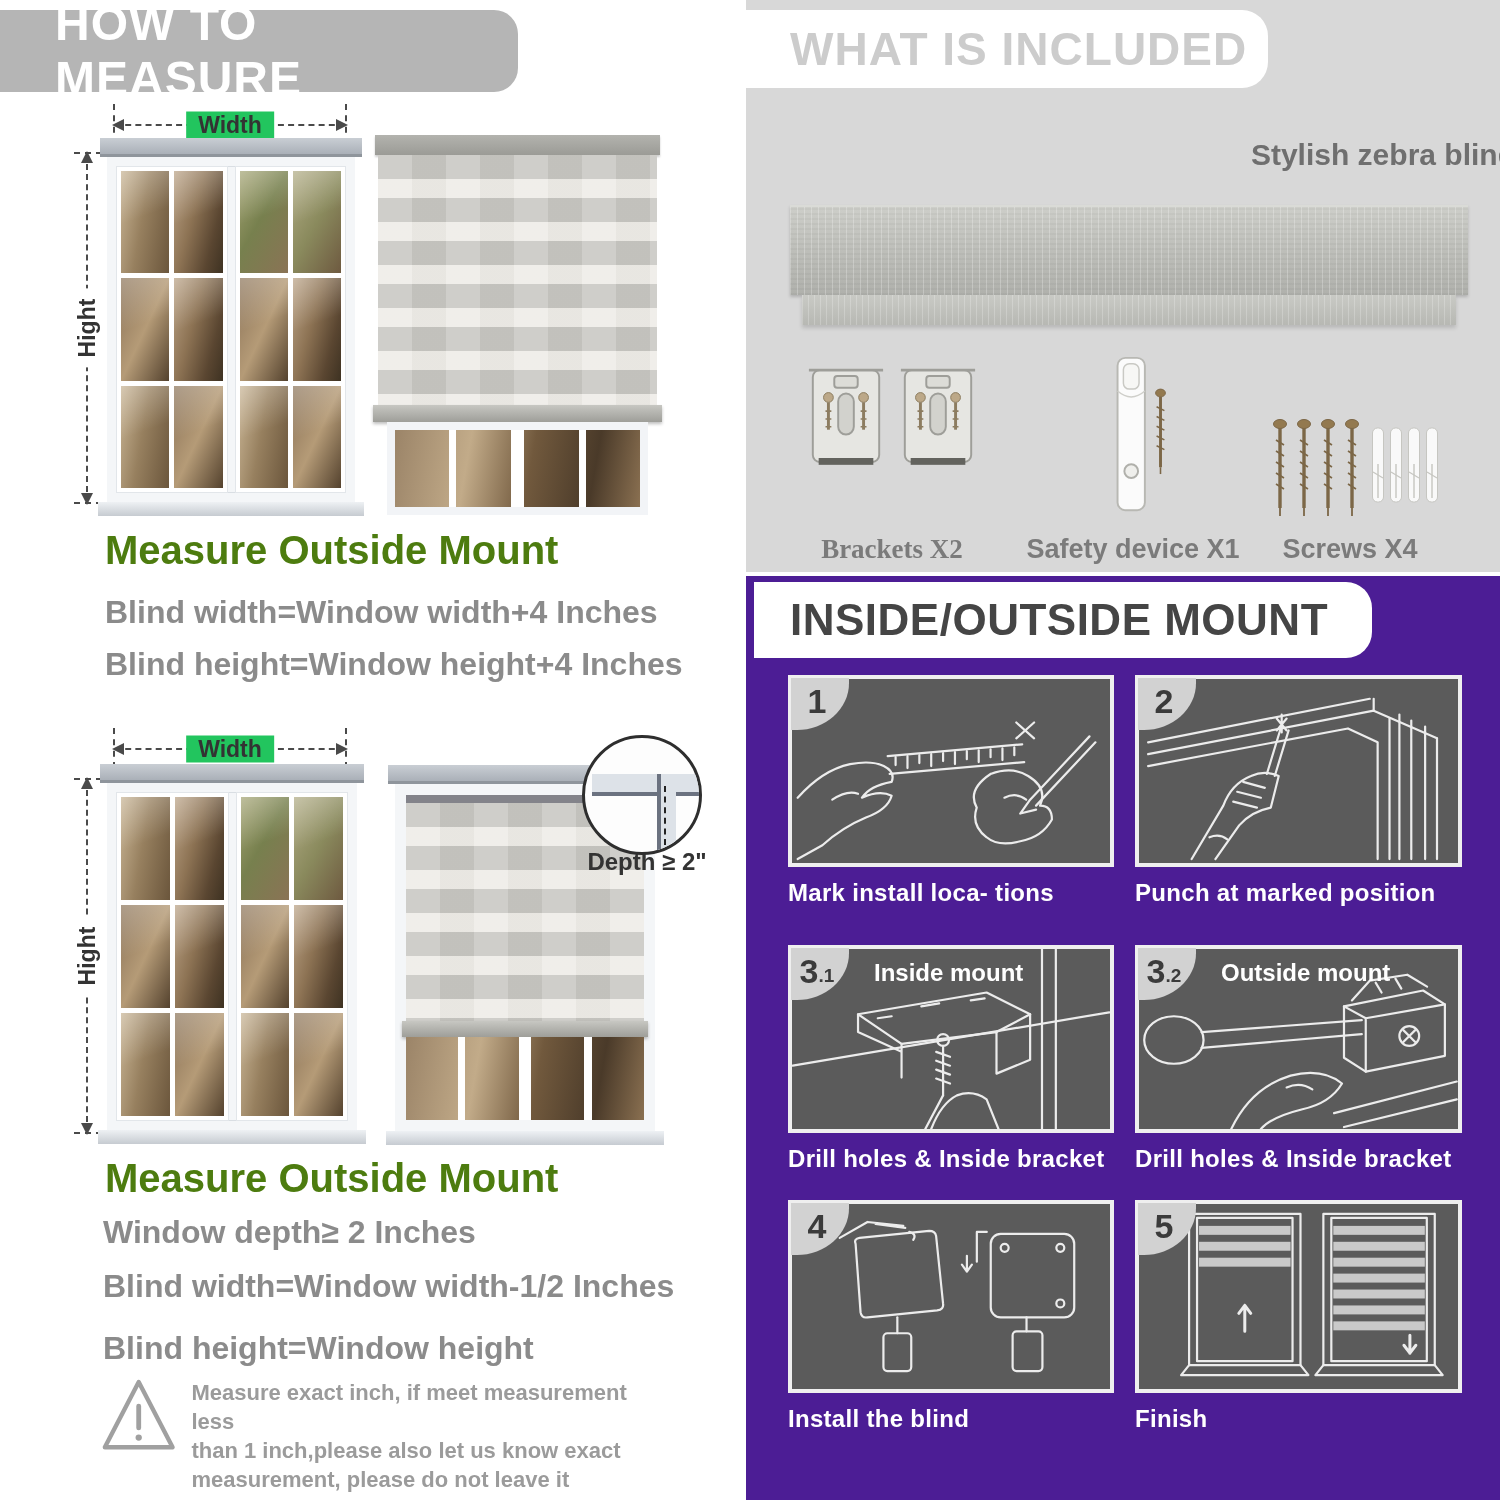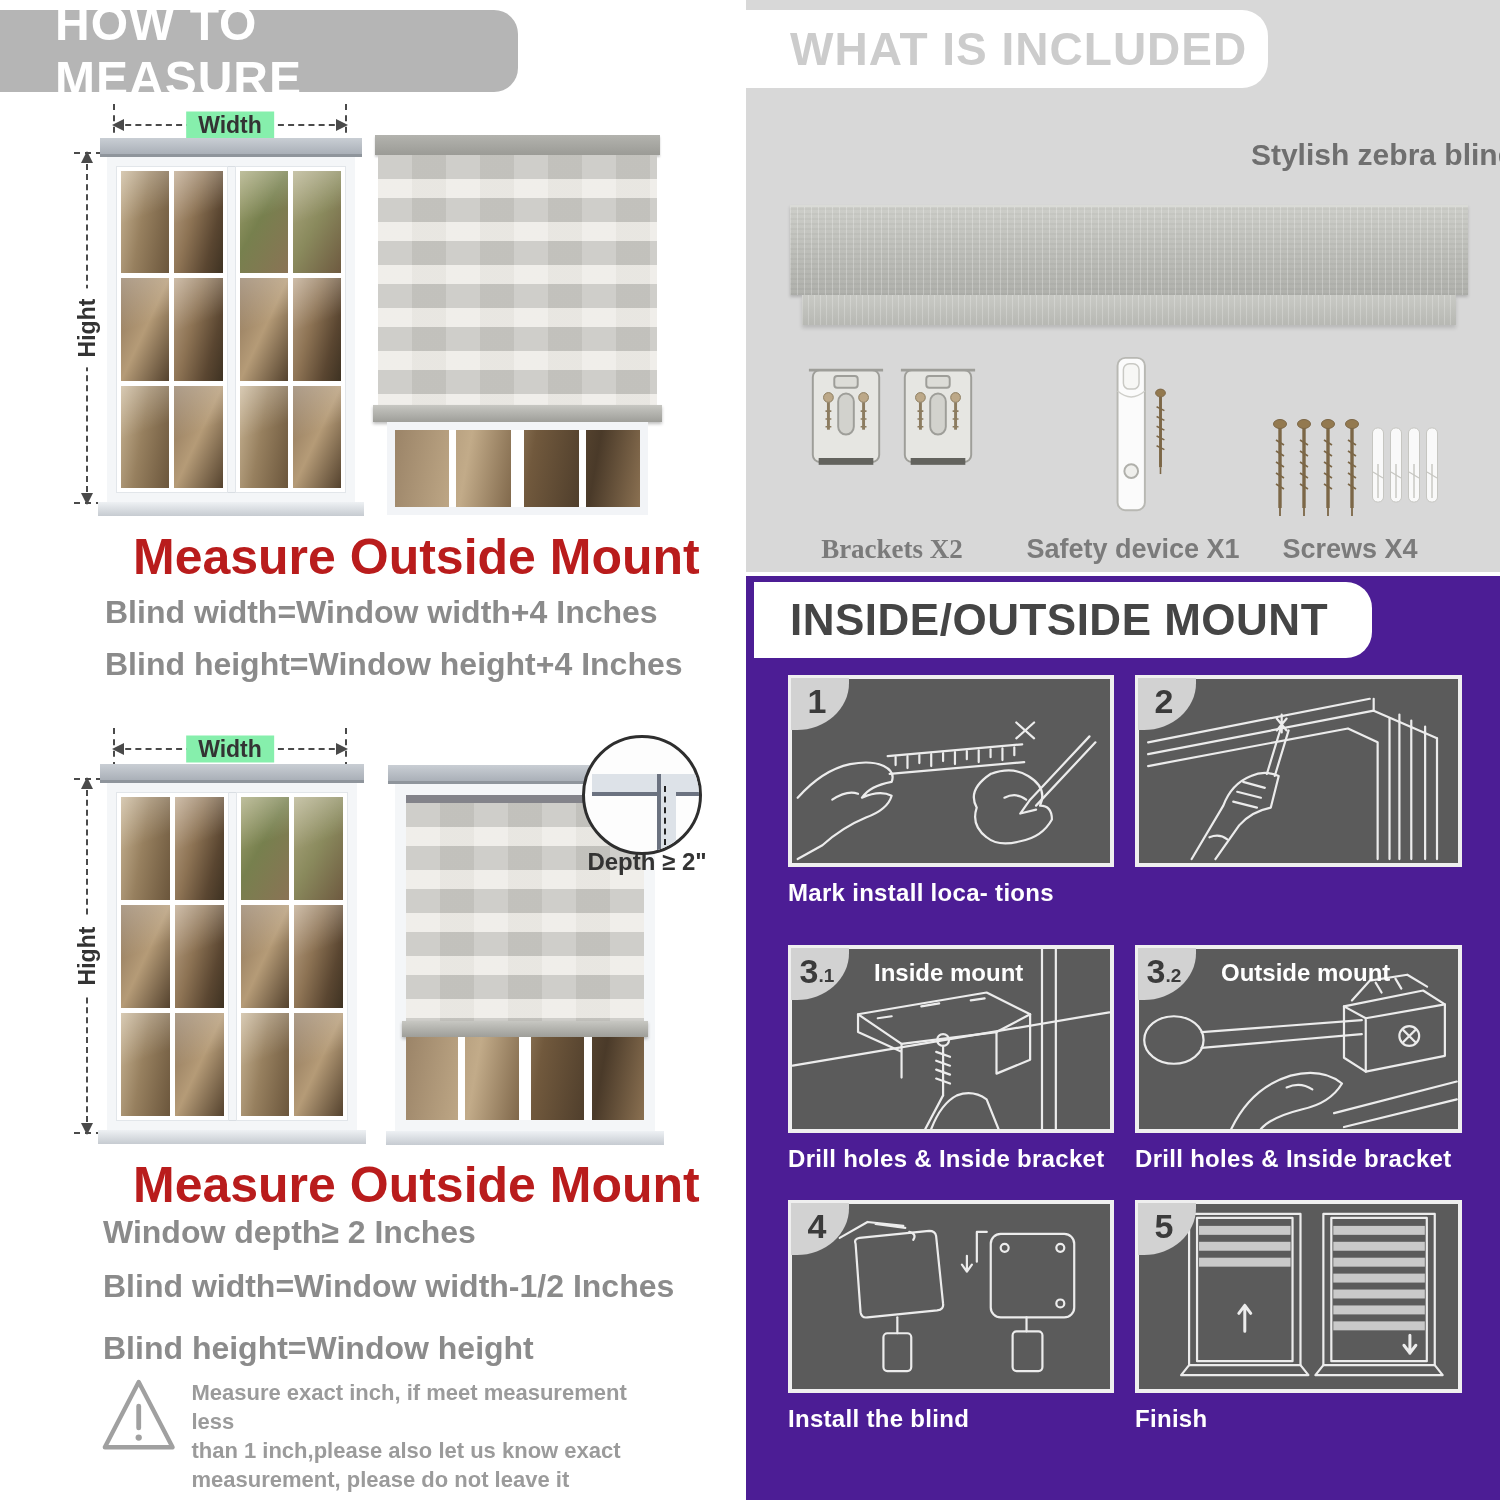--- a/index.html
+++ b/index.html
@@ -14,35 +14,35 @@
   .panel-top{left:746px;top:0;width:754px;height:572px;background:#d8d8d8;}
   .panel-bottom{left:746px;top:576px;width:754px;height:1180px;background:#4c1d95;}
   .hdr-white{left:0;top:10px;width:522px;height:78px;background:#ffffff;border-radius:0 26px 26px 0;
              display:flex;align-items:center;padding-left:44px;box-sizing:border-box;}
   .hdr-white span{color:#cccccc;font-weight:bold;font-size:46px;letter-spacing:1px;}
   .hdr-white2{left:8px;top:6px;width:618px;height:76px;background:#ffffff;border-radius:0 26px 26px 0;
               display:flex;align-items:center;padding-left:36px;box-sizing:border-box;}
   .hdr-white2 span{color:#454545;font-weight:bold;font-size:44px;letter-spacing:.5px;}
 
   
-  .h1{font-size:50px;font-weight:bold;color:#b91c1c;margin-left:28px;}
+  .h1{font-size:40px;font-weight:bold;color:#4d7c0f;}
   .rule{font-size:32px;font-weight:bold;color:#8b8b8b;}
   .meas-label{font-size:23px;font-weight:bold;color:#333;}
   .warn-text{font-size:22px;font-weight:bold;color:#9b9b9b;line-height:29px;}
 
   
   .measure-w{position:absolute;height:14px;}
   .dash-h{position:absolute;left:2px;right:2px;top:6px;border-top:2px dashed #4a4a4a;}
   .arrL,.arrR{position:absolute;top:1px;width:0;height:0;border-top:6px solid transparent;border-bottom:6px solid transparent;}
   .arrL{left:-1px;border-right:12px solid #4a4a4a;}
   .arrR{right:-1px;border-left:12px solid #4a4a4a;}
   .tickL,.tickR{position:absolute;top:-14px;height:40px;border-left:2px dashed #4a4a4a;}
   .tickL{left:0;} .tickR{right:0;}
   .measure-w .lbl{position:absolute;left:50%;top:50%;transform:translate(-50%,-50%);
-                  background:#86efac;padding:0 12px;white-space:nowrap;}
+                  background:#22c55e;padding:0 12px;white-space:nowrap;}
   .measure-v{position:absolute;width:14px;}
   .dash-v{position:absolute;top:2px;bottom:2px;left:6px;border-left:2px dashed #4a4a4a;}
   .arrU,.arrD{position:absolute;left:1px;width:0;height:0;border-left:6px solid transparent;border-right:6px solid transparent;}
   .arrU{top:-1px;border-bottom:12px solid #4a4a4a;}
   .arrD{bottom:-1px;border-top:12px solid #4a4a4a;}
   .htickT,.htickB{position:absolute;left:-6px;width:50px;border-top:2px dashed #4a4a4a;}
   .htickT{top:0;} .htickB{bottom:0;}
   .measure-v .lbl{position:absolute;left:50%;top:50%;transform:translate(-50%,-50%) rotate(-90deg);
                   background:#fff;padding:2px 10px;white-space:nowrap;}
 
@@ -402,20 +402,21 @@
             <path d="M252 40 V182 M262 36 V182 M274 42 V182 M288 48 V182 M300 60 V182"></path>
             <path d="M8 88 L210 50 L240 64 L240 182"></path>
             <path d="M128 96 L142 50 M136 98 L150 52"></path>
             <path d="M138 40 l10 12 M148 40 l-10 12 M143 36 v18"></path>
             <path d="M52 182 L84 128 Q92 106 112 98 Q126 92 140 98 L132 130 Q112 134 100 148 L76 182"></path>
             <path d="M104 104 L126 110 M98 114 L122 120 M94 124 L118 130"></path>
             <path d="M70 160 q10 -4 18 2"></path>
           </g>
         </svg>
       </div>
+      <div class="caption">Punch at  marked position</div>
     </div>
 
     <div class="step" style="left:42px;top:369px;width:326px;">
       <div class="step-box" style="height:188px;">
         <span class="badge">
           <b>3</b>
             <i>.1</i>
         </span>
         <span class="box-title">Inside mount</span>
         <svg class="art" viewBox="0 0 320 182">

